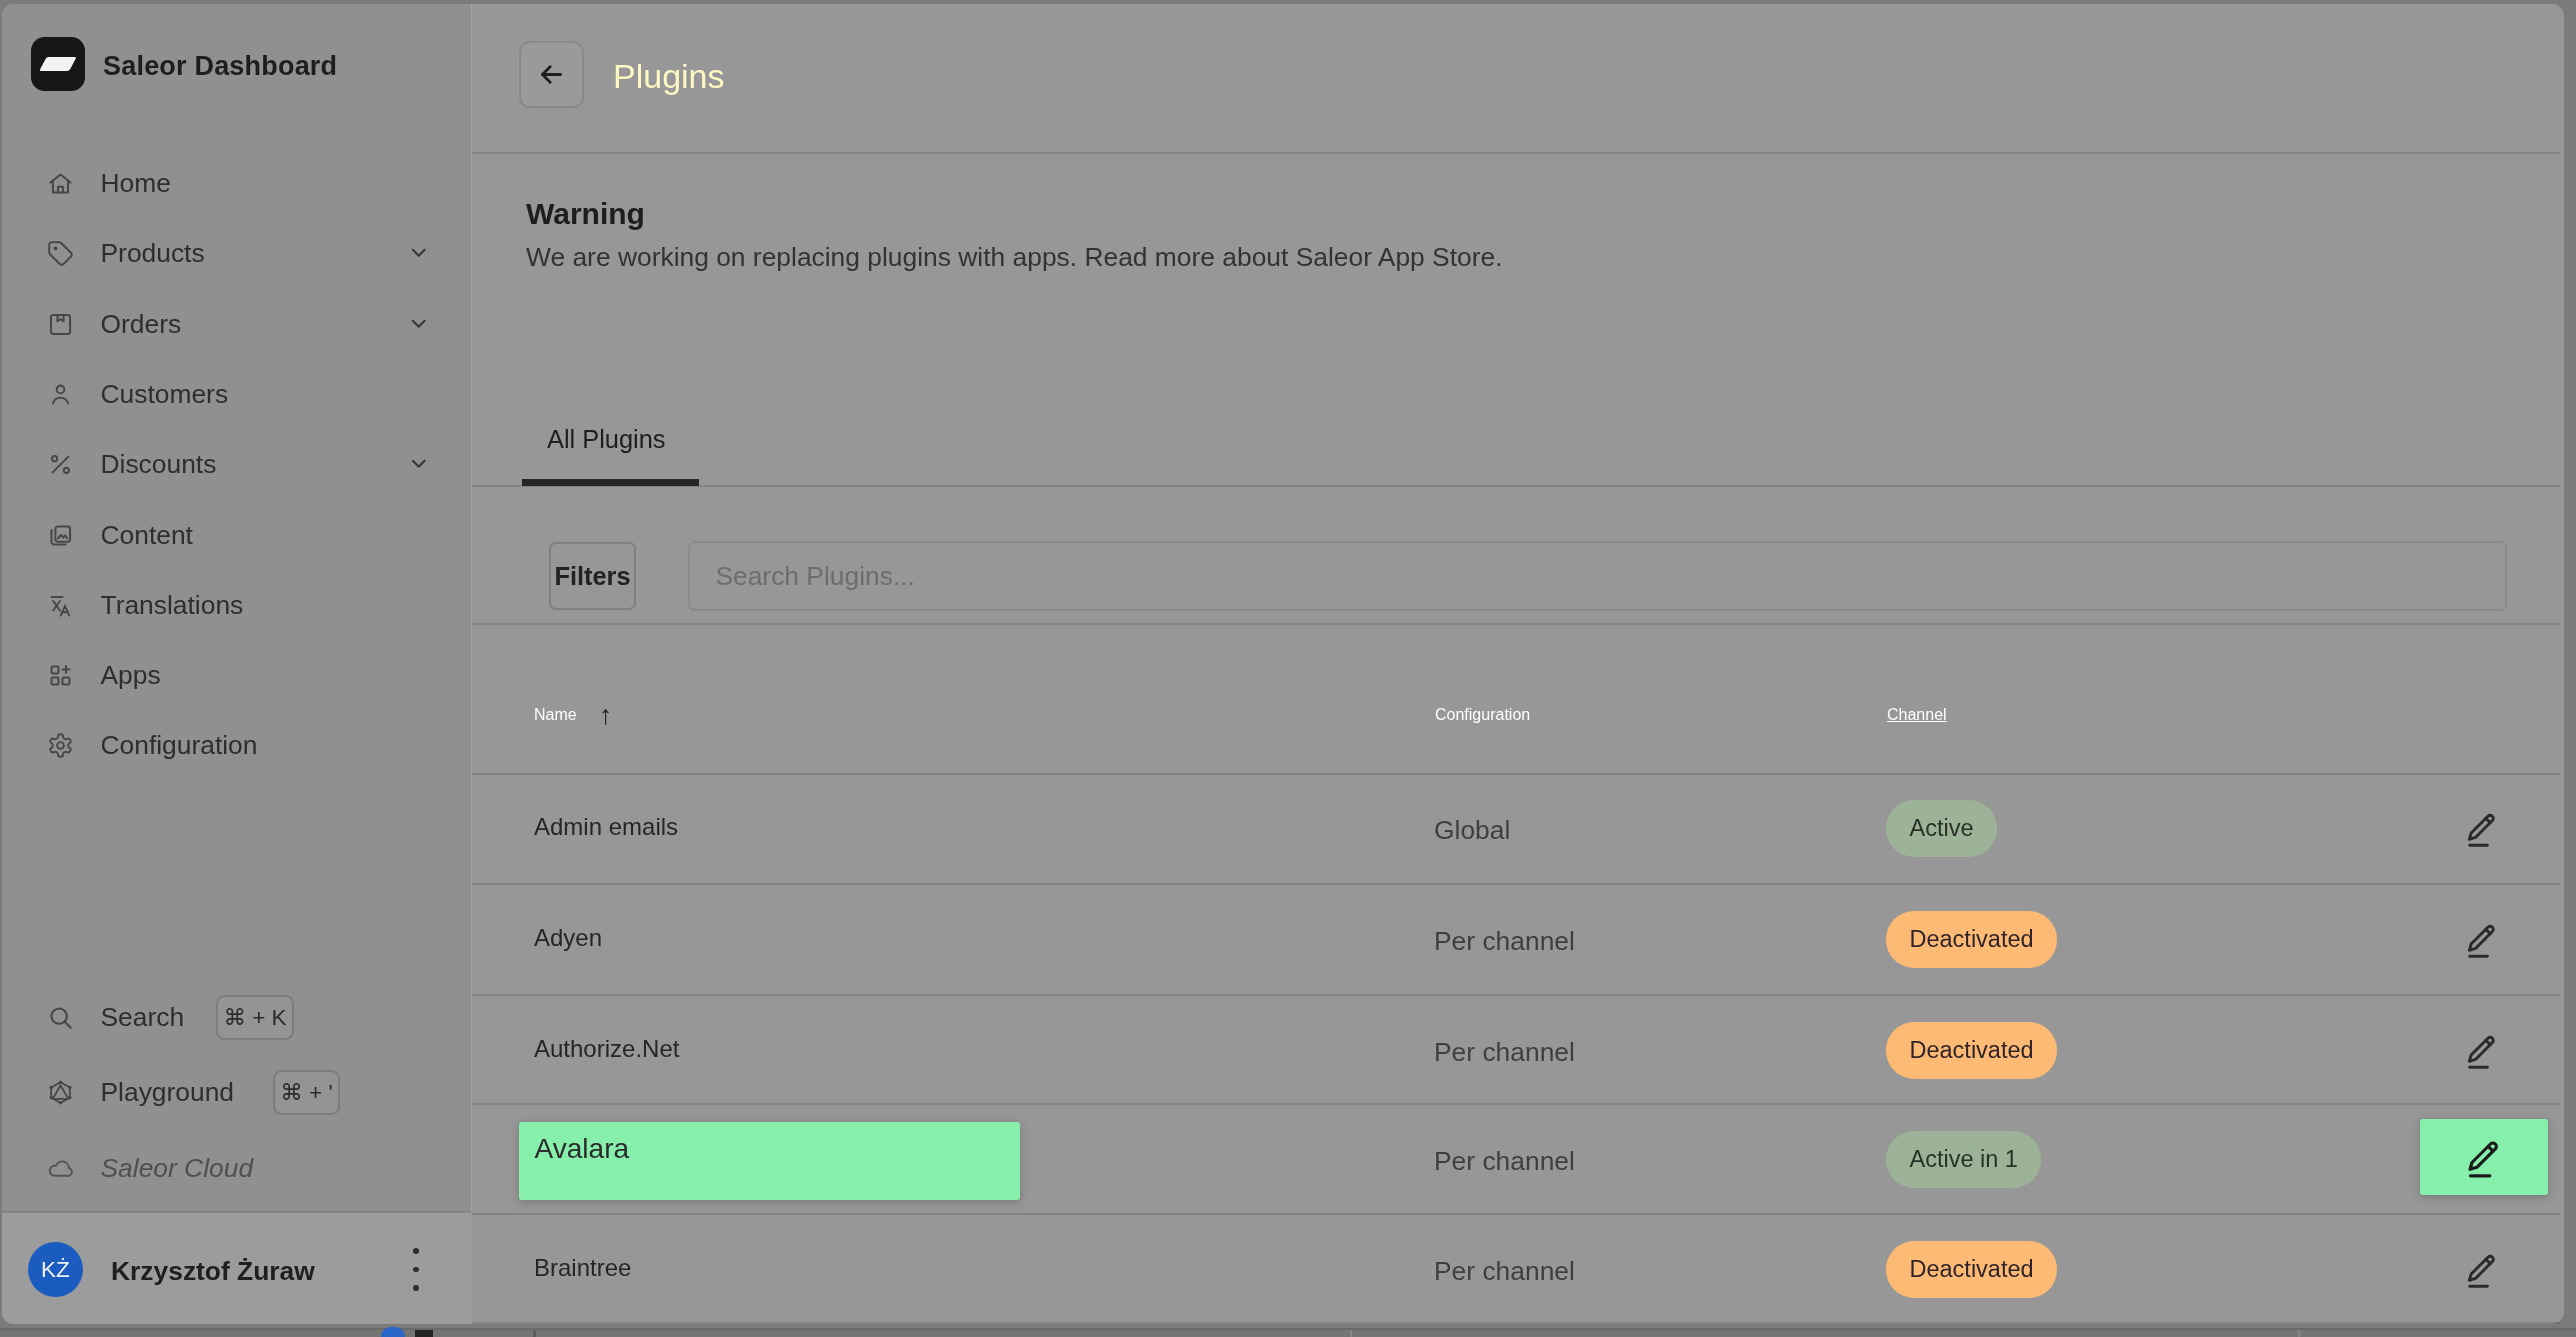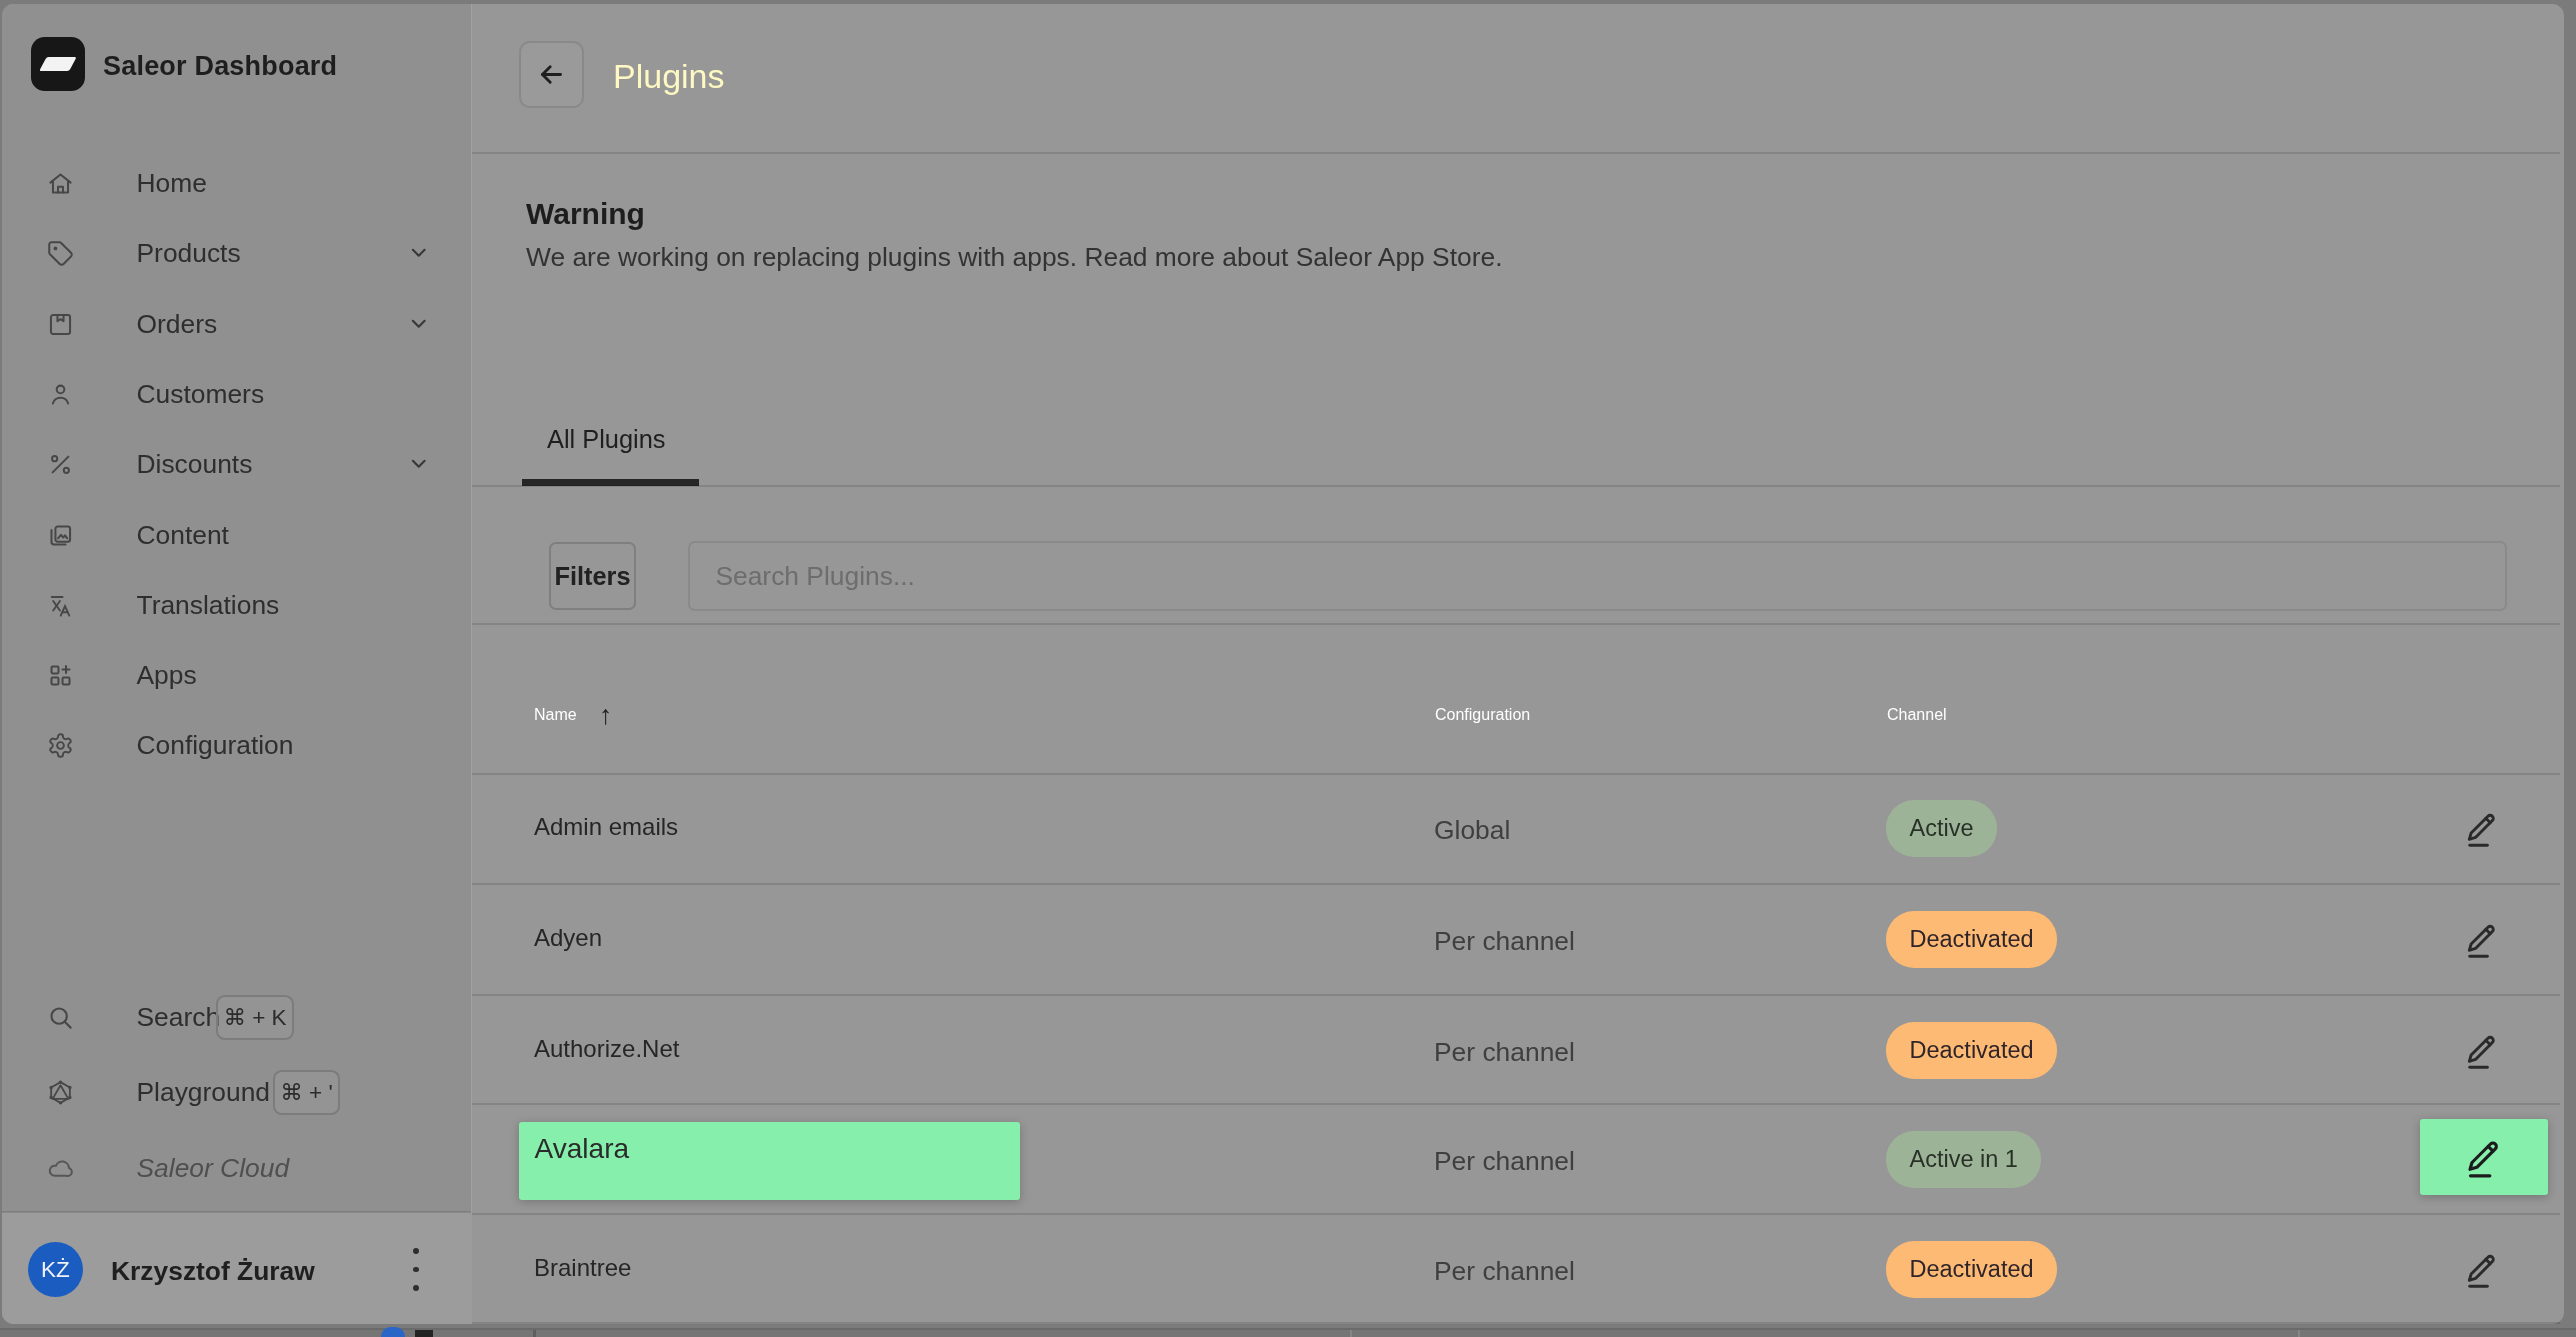--- a/index.html
+++ b/index.html
@@ -15,21 +15,21 @@
   .sidebar-bg { left:2px; top:3.9px; width:470px; height:1320px; background:#909090; border-radius:11.7px 0 0 11.7px; border-right:1px solid #a2a2a2; }
   .user-section-bg { left:2px; top:1212px; width:470px; height:112px; background:#9c9c9c; border-radius:0 0 0 11.7px; }
   .divider { height:2px; background:rgba(0,0,0,0.12); }
 
   
   .brand-logo { left:31px; top:37px; width:54px; height:54px; background:#171717; border-radius:13.7px; }
   .brand-glyph { left:11.7px; top:19.6px; width:30px; height:13.7px; background:#f3f3f3; transform:skewX(-28deg); border-radius:2px; }
   .brand-title { left:103px; top:51px; font-size:27px; font-weight:700; color:#1e1e1e; letter-spacing:0.2px;text-align:right; }
   .nav-item { left:23.5px; width:430px; height:70px; display:flex; align-items:center; color:#2e2e2e; }
   .nav-icon { position:absolute; left:23.5px; width:27px; height:27px; color:#474747; }
-  .nav-label { position:absolute; left:77px; font-size:26.4px; font-weight:500;margin-left:36px; }
+  .nav-label { position:absolute; left:77px; font-size:26.4px; font-weight:500; }
   .nav-chevron { position:absolute; left:383px; width:23.5px; height:23.5px; color:#383838; }
   .kbd { position:absolute; height:45px; border:2px solid #7c7c7c; border-radius:8.8px; font-size:22.5px; color:#2b2b2b; display:flex; align-items:center; justify-content:center; background:rgba(255,255,255,0.04); }
   .cloud-label { font-style:italic; color:#4f4f4f !important; }
   .avatar { left:28px; top:1242px; width:55px; height:55px; border-radius:50%; background:#1b5cc0; display:flex; align-items:center; justify-content:center; color:#eef2fa; font-size:22.5px; font-weight:500; }
   .user-name { left:111px; top:1256px; font-size:26.4px; font-weight:700; color:#1f1f1f; }
   .dots { left:404px; top:1248px; width:23.5px; height:43px; display:flex; flex-direction:column; align-items:center; justify-content:space-between; }
   .dots i { width:5.9px; height:5.9px; border-radius:50%; background:#2e2e2e; }
 
   
   .back-btn { left:519px; top:41px; width:65px; height:67px; border:2px solid #898989; border-radius:10.8px; display:flex; align-items:center; justify-content:center; color:#1f1f1f; background:rgba(255,255,255,0.03); }
@@ -261,21 +261,21 @@
   <span>Filters</span>
 </div>
 <div class="abs search-box">
   <input type="text" placeholder="Search Plugins..." style="">
 </div>
 
 <div class="abs divider" style="left:472px; top:623px; width:2088px;"></div>
 <div class="abs th" style="left:534px;">Name</div>
 <div class="abs sort-arrow">↑</div>
 <div class="abs th" style="left:1435px;">Configuration</div>
-<div class="abs th" style="left:1887px;">Channel</div>
+<div class="abs th" style="left:1887px;text-decoration:underline;">Channel</div>
 <div class="abs divider" style="left:472px; top:773px; width:2088px;"></div>
 
 <div class="abs row" style="top:773px">
   <span class="cell-name">Admin emails</span>
   <span class="cell-config">Global</span>
   <span class="cell-channel"><span class="pill" data-status="active">Active</span></span>
   <span class="cell-edit">
     <svg width="37" height="41" viewBox="0 0 24 27" fill="none" stroke="currentColor" stroke-width="1.9" stroke-linecap="round" stroke-linejoin="round">
         <path d="M4.5 16.5 15.6 5.4a2.05 2.05 0 0 1 2.9 2.9L7.4 19.4l-4.1 1.2 1.2-4.1z"></path>
         <path d="M14.2 6.8l2.9 2.9"></path>

